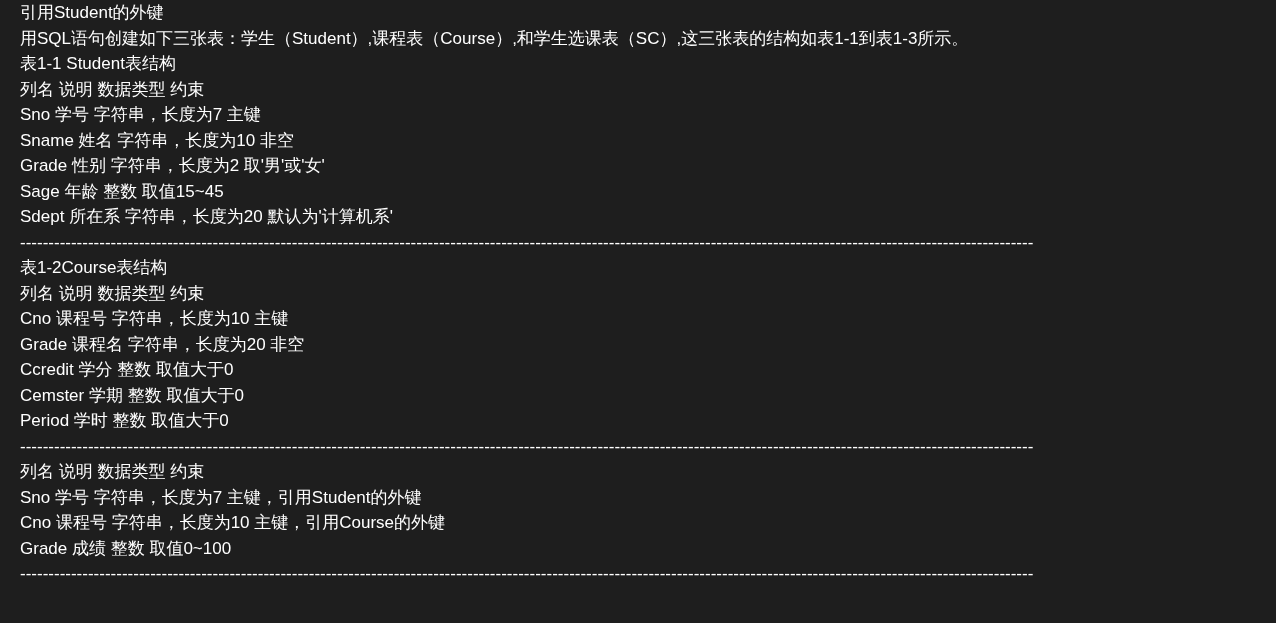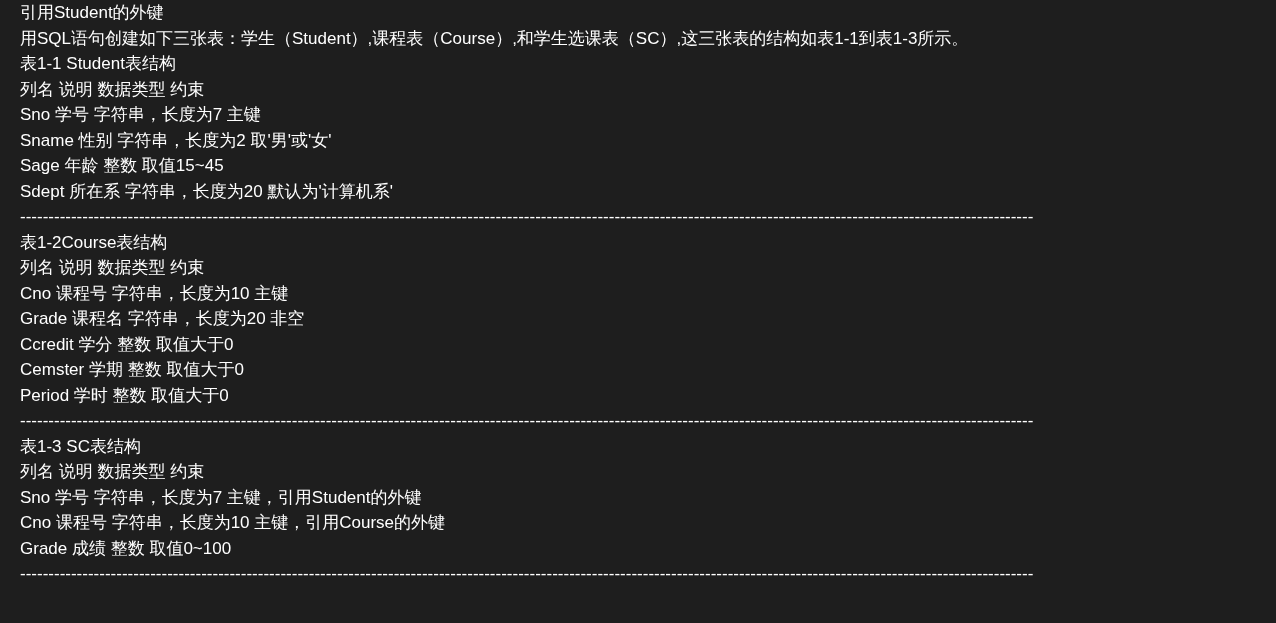--- a/index.html
+++ b/index.html
@@ -31,33 +31,33 @@
 </head>
 <body>
 
 <div class="content">
   <div class="line">引用Student的外键</div>
   <div class="line">用SQL语句创建如下三张表：学生（Student）,课程表（Course）,和学生选课表（SC）,这三张表的结构如表1-1到表1-3所示。</div>
 
   <div class="line">表1-1 Student表结构</div>
   <div class="line">列名 说明 数据类型 约束</div>
   <div class="line">Sno 学号 字符串，长度为7 主键</div>
-  <div class="line">Sname 性别 字符串，长度为2 取'男'或'女'</div>
+  <div class="line">Sname 姓名 字符串，长度为10 非空</div>
+  <div class="line">Grade 性别 字符串，长度为2 取'男'或'女'</div>
   <div class="line">Sage 年龄 整数 取值15~45</div>
   <div class="line">Sdept 所在系 字符串，长度为20 默认为'计算机系'</div>
   <div class="line divider">-----------------------------------------------------------------------------------------------------------------------------------------------------------------------------------</div>
 
   <div class="line">表1-2Course表结构</div>
   <div class="line">列名 说明 数据类型 约束</div>
   <div class="line">Cno 课程号 字符串，长度为10 主键</div>
   <div class="line">Grade 课程名 字符串，长度为20 非空</div>
   <div class="line">Ccredit 学分 整数 取值大于0</div>
   <div class="line">Cemster 学期 整数 取值大于0</div>
   <div class="line">Period 学时 整数 取值大于0</div>
   <div class="line divider">-----------------------------------------------------------------------------------------------------------------------------------------------------------------------------------</div>
 
-  <div class="line">表1-3 SC表结构</div>
   <div class="line">列名 说明 数据类型 约束</div>
   <div class="line">Sno 学号 字符串，长度为7 主键，引用Student的外键</div>
   <div class="line">Cno 课程号 字符串，长度为10 主键，引用Course的外键</div>
   <div class="line">Grade 成绩 整数 取值0~100</div>
   <div class="line divider">-----------------------------------------------------------------------------------------------------------------------------------------------------------------------------------</div>
 </div>
 
 </body></html>

